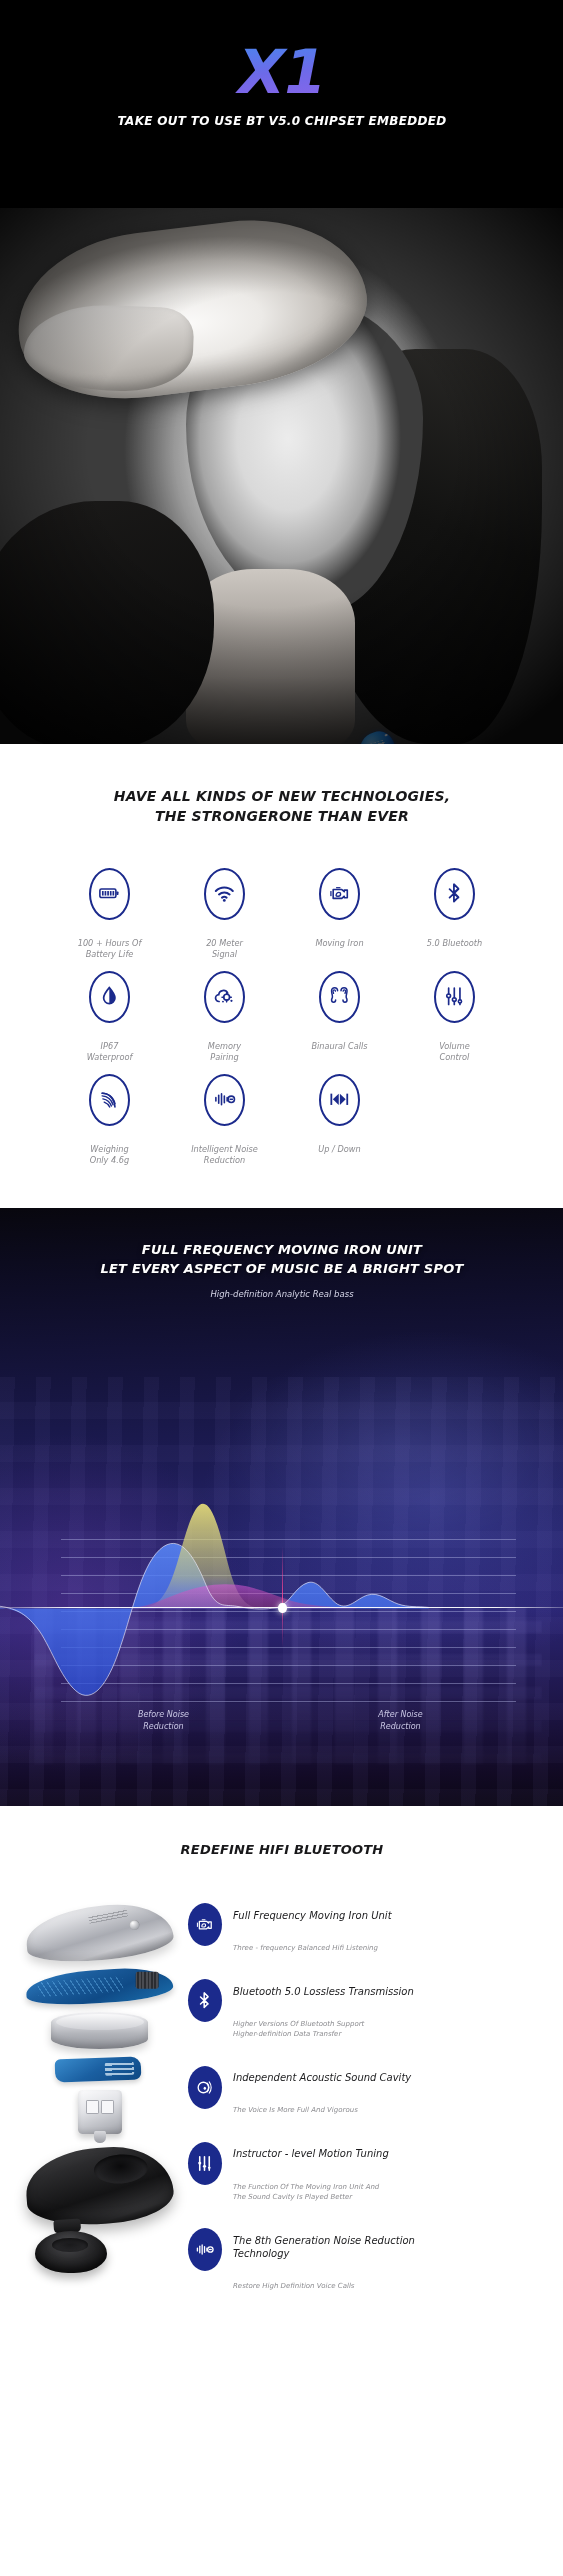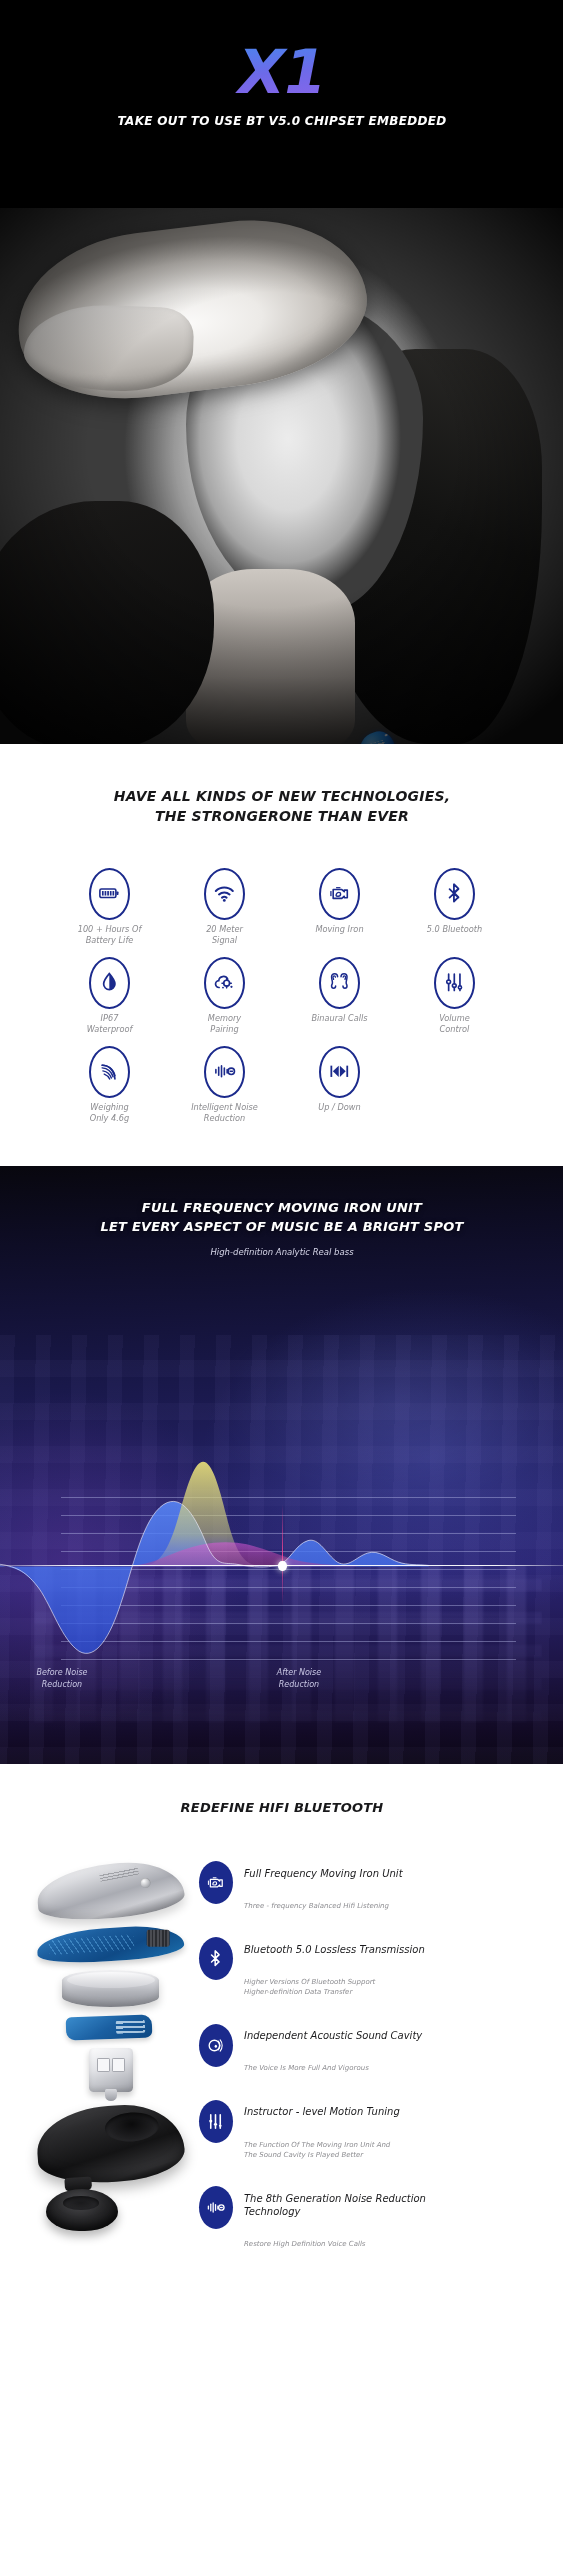--- a/index.html
+++ b/index.html
@@ -121,21 +121,21 @@
     display:grid; grid-template-columns:repeat(4,1fr);
     row-gap:9px; margin-top:41px; padding:0 52px;
   }
   .feat-cell { display:flex; flex-direction:column; align-items:center; }
   .feat-ring {
     width:41px; height:52px; border:2px solid #1b2a8c;
     border-radius:50%; display:flex; align-items:center; justify-content:center;
   }
   .feat-ring svg { width:22.6px; height:22.6px; display:block; }
   .feat-label {
-    margin-top:4px; text-align:center; color:#8b8b8f;
+    margin-top:18px; text-align:center; color:#8b8b8f;
     font-size:8.2px; font-style:italic; line-height:1.42;
     font-family:"DejaVu Sans", sans-serif; min-height:24px;
   }
 
   
   .wave-sec {
     width:564px; height:598px; position:relative; overflow:hidden;
     background:
       radial-gradient(ellipse 316px 237px at 429px 293px, rgba(86,96,200,.34) 0%, rgba(20,20,60,0) 72%),
       radial-gradient(ellipse 237px 226px at 68px 395px, rgba(120,60,170,.30) 0%, rgba(20,20,60,0) 75%),
@@ -185,30 +185,30 @@
     background:linear-gradient(180deg,rgba(255,80,160,0),rgba(255,70,150,.85),rgba(255,80,160,0));
     z-index:7;
   }
   .marker-dot {
     position:absolute; left:278px; top:395px; width:8.5px; height:10.7px;
     background:#fff; border-radius:50%; z-index:8;
     box-shadow:0 0 6.8px rgba(255,255,255,.85);
   }
   .ba-labels {
     position:absolute; left:0; top:501px; width:564px; z-index:8;
-    display:flex; gap:113px;
+    display:flex; justify-content:center; gap:113px;
   }
   .ba-label {
     width:124px; text-align:center; color:#c9c7e4;
     font-size:8px; font-style:italic; line-height:1.5;
     font-family:"DejaVu Sans", sans-serif;
   }
 
   
-  .redef { width:564px; background:#fff; padding:36px 12px 68px; position:relative; }
+  .redef { width:564px; background:#fff; padding:36px 1px 68px; position:relative; }
   .redef-title {
     text-align:center; color:#18181a; font-size:13px;
     font-weight:bold; font-style:italic; letter-spacing:0.2px;
     font-family:"DejaVu Sans", sans-serif;
   }
   .redef-body { display:flex; margin-top:44px; padding:0 25px; }
   .explode { width:147px; position:relative; flex:none; }
   .ex-part { position:absolute; left:0; width:147px; }
   .shell {
     top:5.6px; height:54px;

